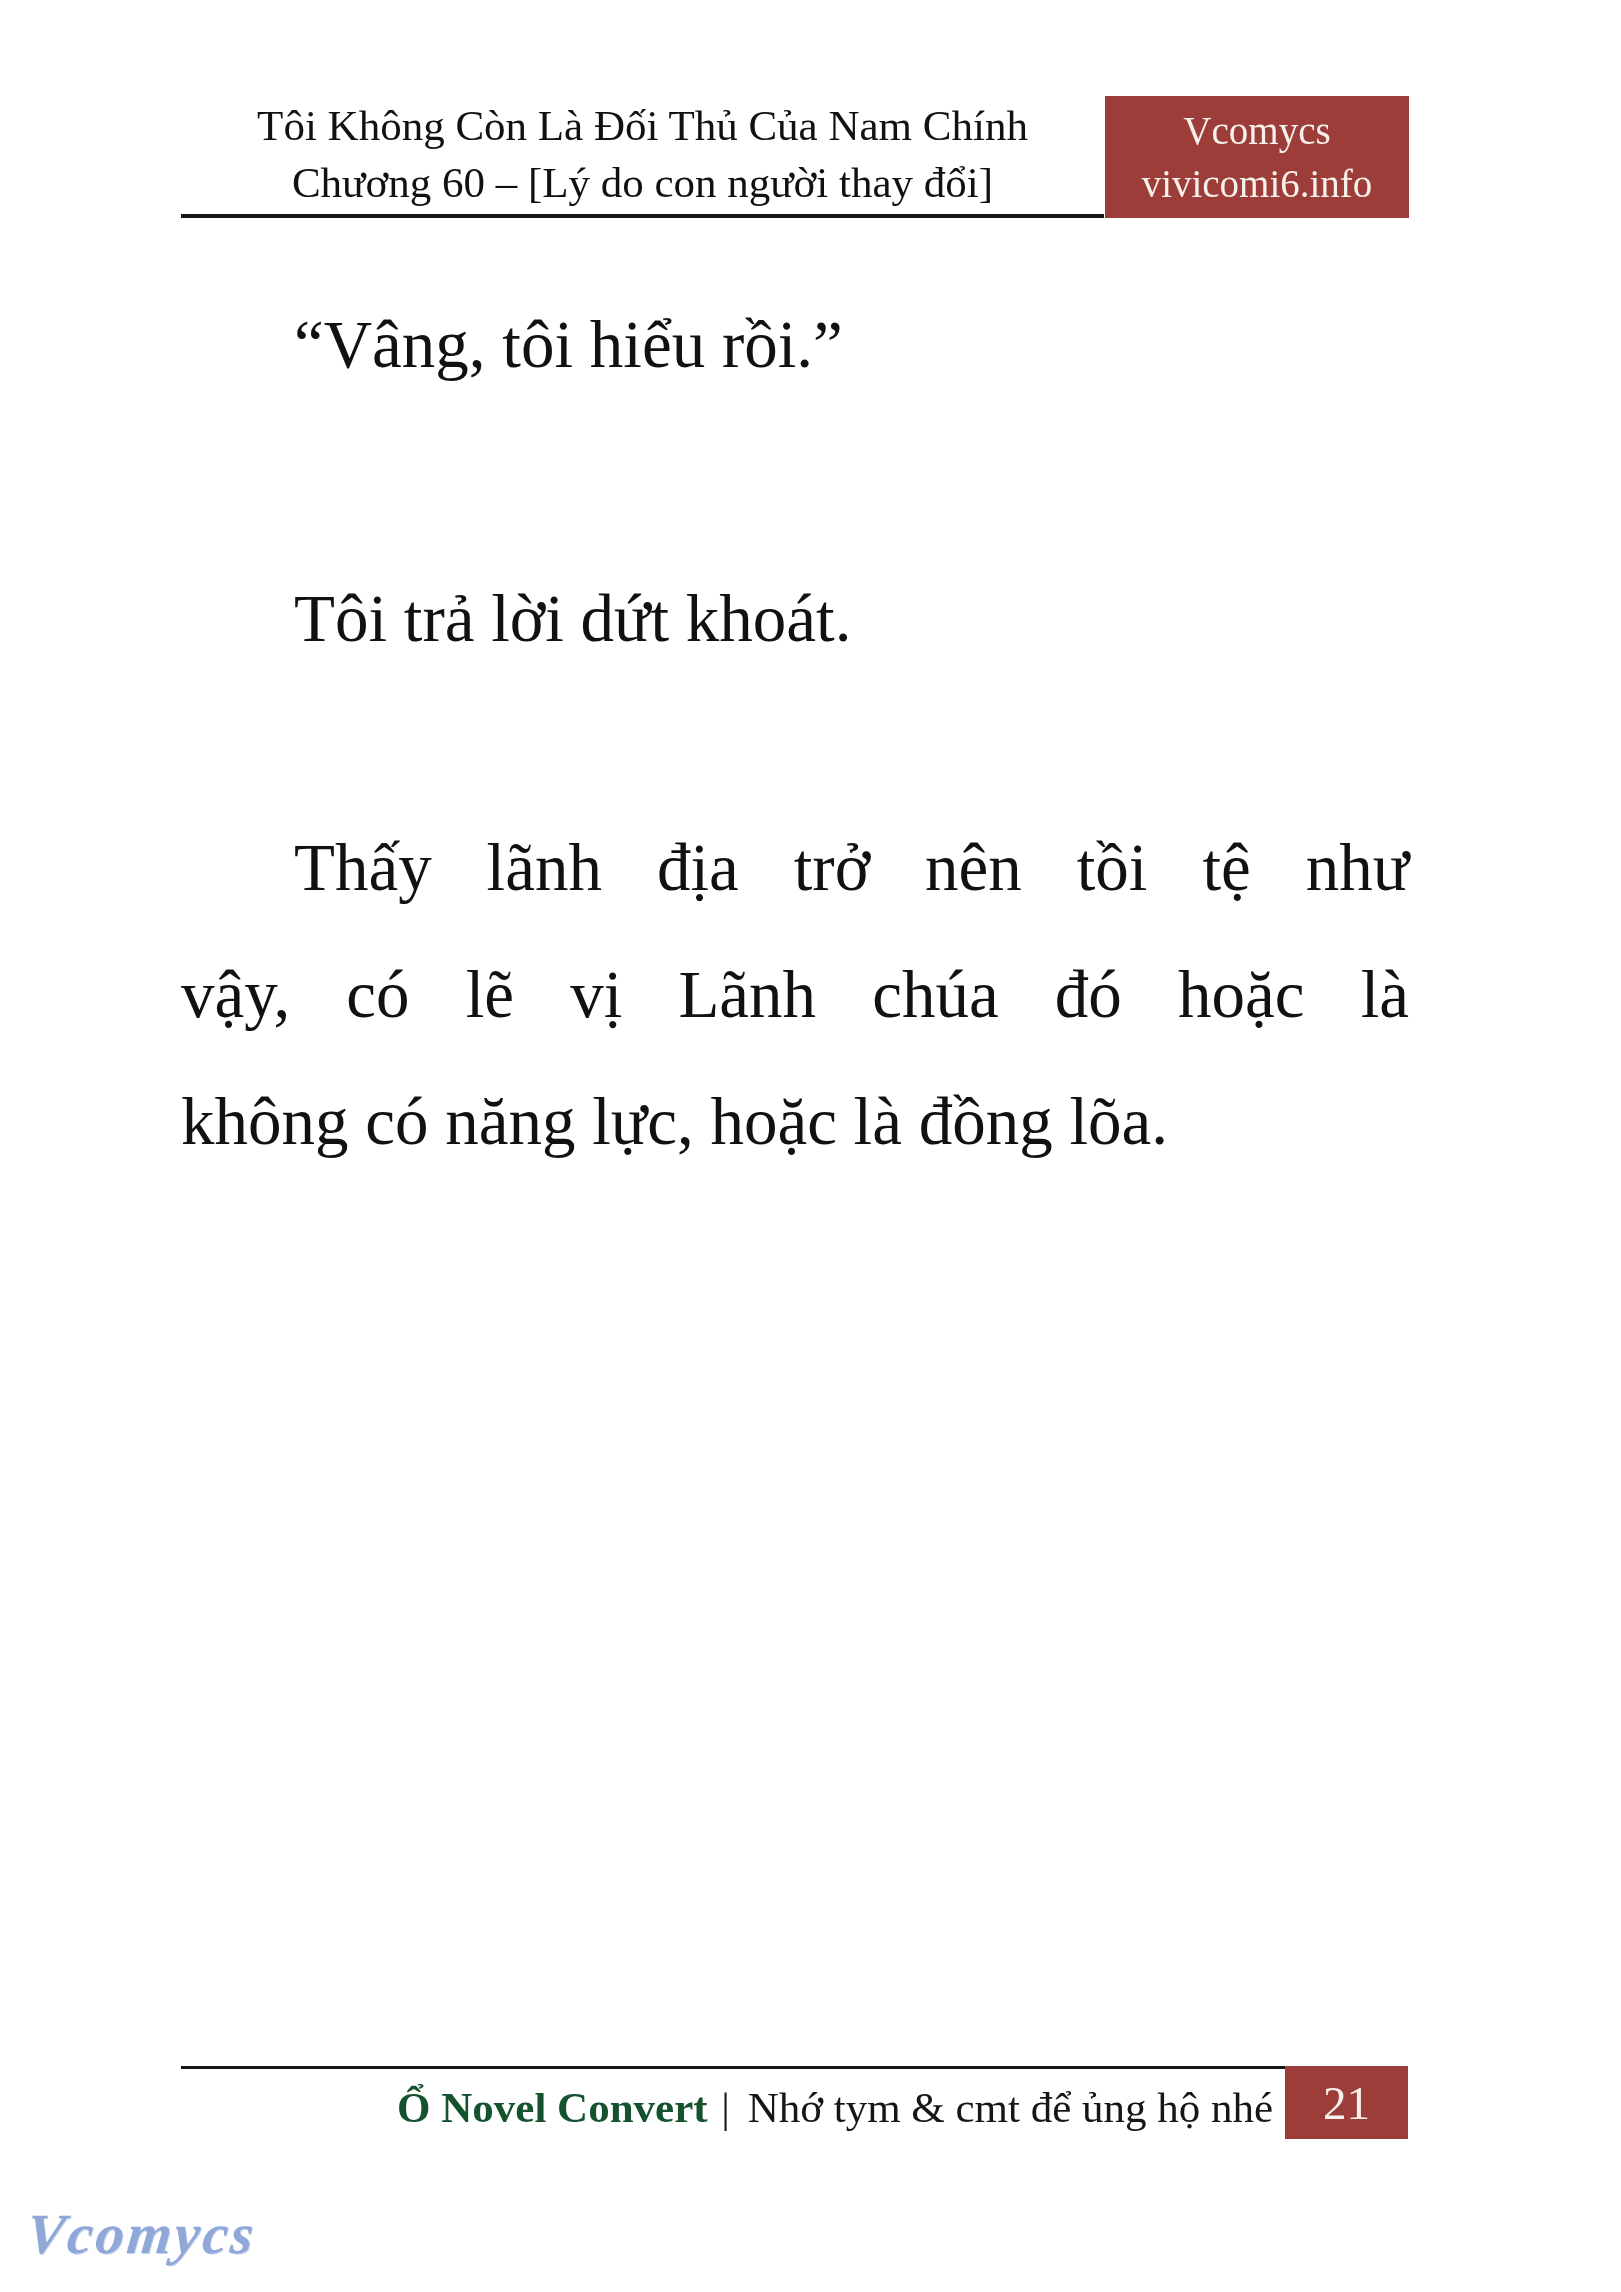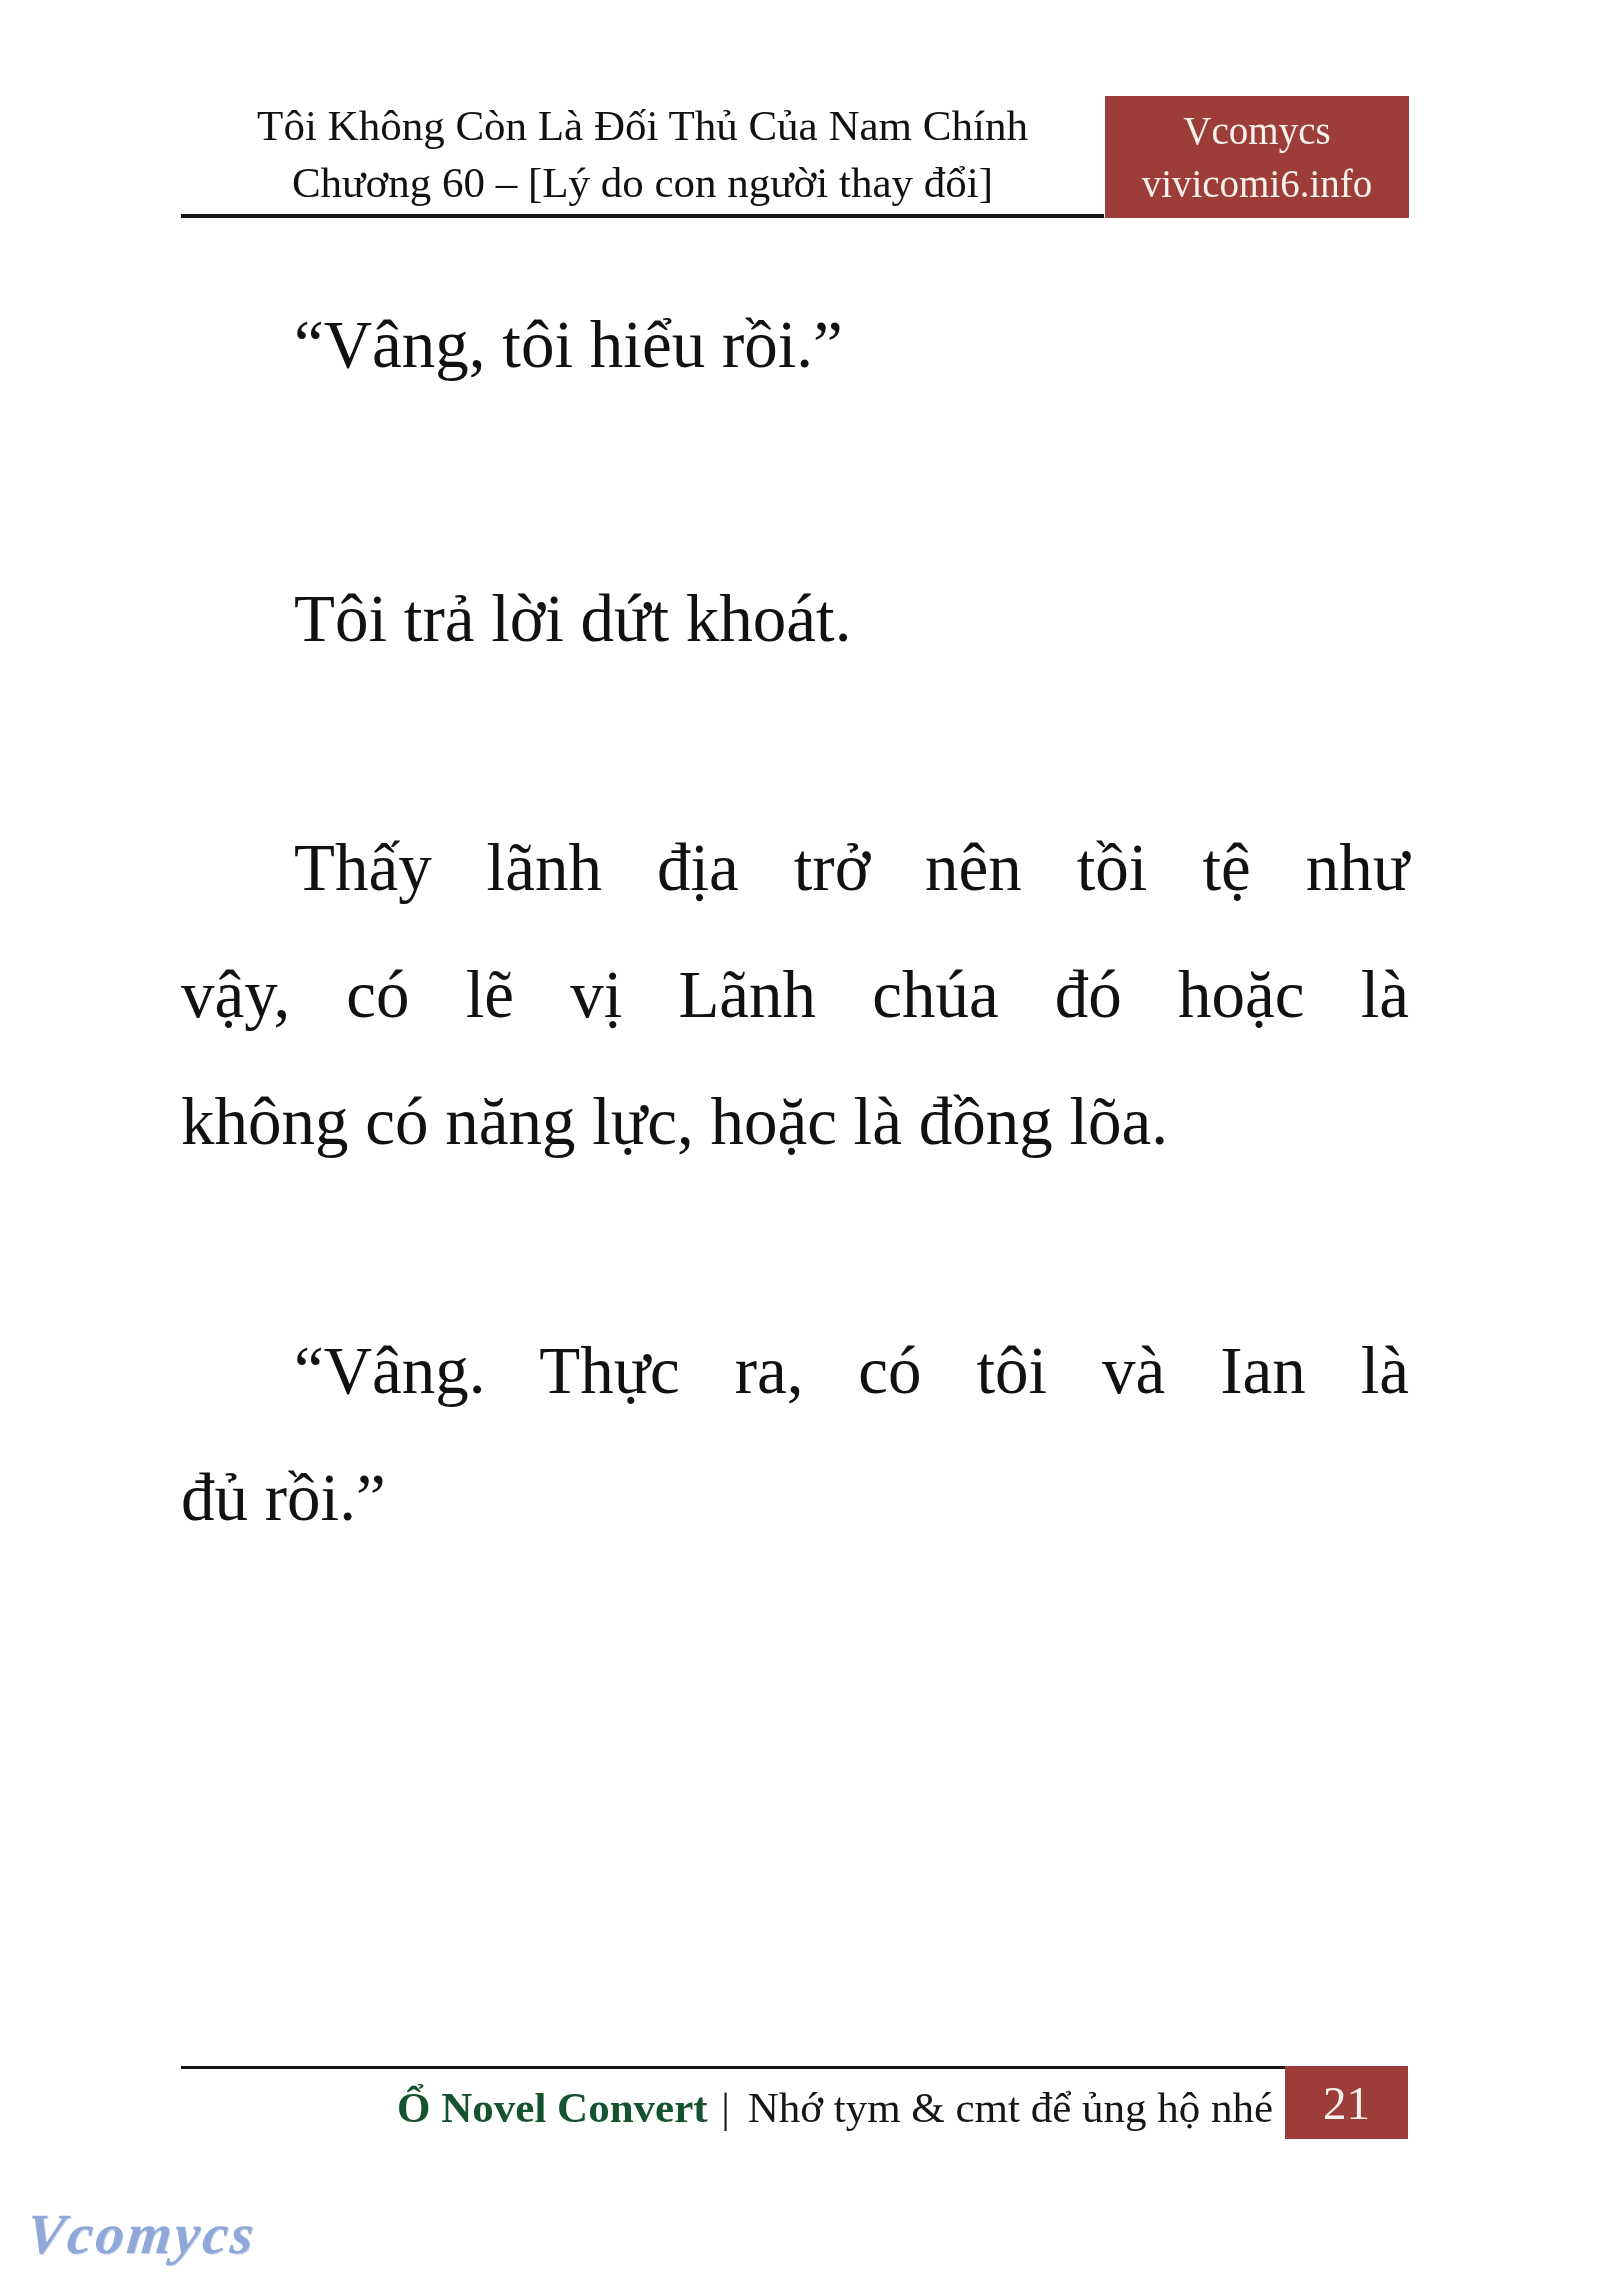--- a/index.html
+++ b/index.html
@@ -95,24 +95,20 @@
       <div class="line first">Tôi trả lời dứt khoát.</div>
     </div>
 
     <div class="para">
       <div class="line first just">Thấy lãnh địa trở nên tồi tệ như</div>
       <div class="line just">vậy, có lẽ vị Lãnh chúa đó hoặc là</div>
       <div class="line">không có năng lực, hoặc là đồng lõa.</div>
     </div>
 
 
-    <div class="para">
-      <div class="line first just">“Vâng. Thực ra, có tôi và Ian là</div>
-      <div class="line">đủ rồi.”</div>
-    </div>
 
   </div>
 
   <div class="footer">
     <div class="footer-left">
       <span class="footer-brand">Ổ Novel Convert</span><span class="footer-sep">|</span><span class="footer-note">Nhớ tym &amp; cmt để ủng hộ nhé</span>
     </div>
     <div class="page-box">
       <span>21</span>
     </div>

